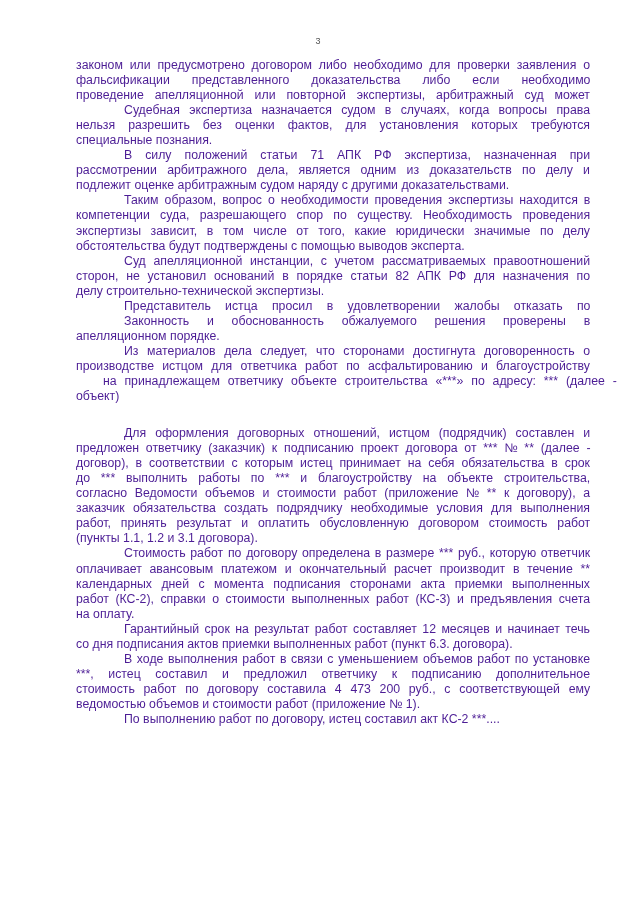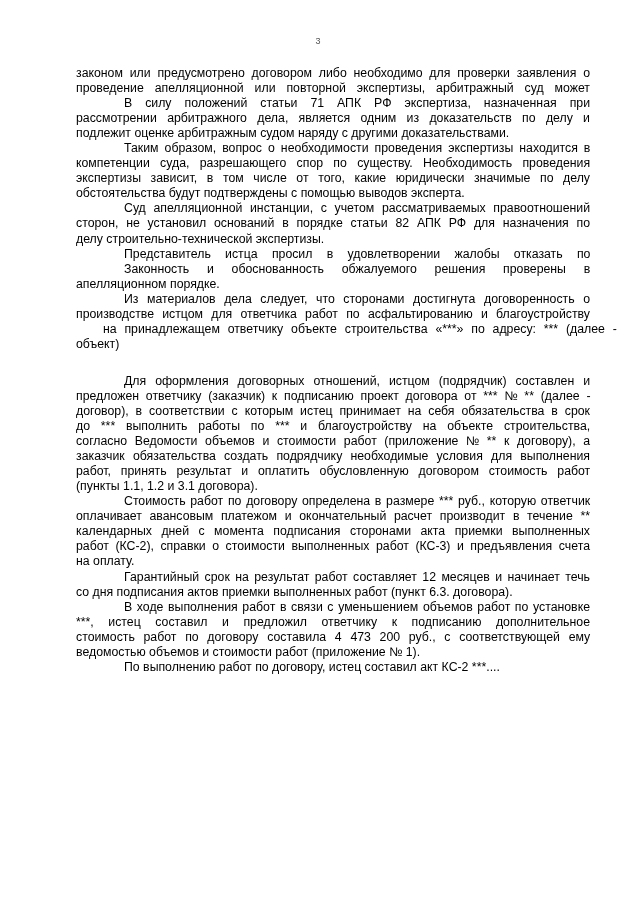--- a/index.html
+++ b/index.html
@@ -4,39 +4,45 @@
 <style>
   html, body { margin: 0; padding: 0; background: #ffffff; }
   body { width: 636px; height: 900px; position: relative; overflow: hidden; }
   .page { position: absolute; left: 0; top: 0; width: 636px; height: 900px; background: #fff; }
   .page-number {
     position: absolute; left: 0; width: 636px; top: 36px;
     text-align: center; font-family: "Liberation Sans", sans-serif;
     font-size: 9px; color: #555;
   }
   .body-text {
-    position: absolute; left: 76px; top: 66px; width: 514px;
+    position: absolute; left: 76px; top: 58px; width: 514px;
     font-family: "Liberation Sans", sans-serif; font-size: 12.3px;
-    line-height: 15.05px; color: #000000;
+    line-height: 15.05px; color: #4c1d95;
   }
   .para { margin: 0; }
   .line { display: block; white-space: nowrap; height: 15.05px; text-align: justify; text-align-last: justify; }
   .line.last { text-align-last: left; }
   .indent { padding-left: 48px; }
   .gap { height: 22px; }
 </style>
 </head>
 <body>
 
 <div class="page">
   <div class="page-number">3</div>
   <div class="body-text" id="body-text">
       <div class="para">
         <span class="line" style="white-space: nowrap; display: block; width: auto; word-spacing: 3.33333px;">законом или предусмотрено договором либо необходимо для проверки заявления о</span>
+        <span class="line" style="white-space: nowrap; display: block; width: auto; word-spacing: 18.6px;">фальсификации представленного доказательства либо если необходимо</span>
         <span class="line" style="white-space: nowrap; display: block; width: auto; word-spacing: 6.71429px;">проведение апелляционной или повторной экспертизы, арбитражный суд может</span>
+      </div>
+      <div class="para">
+        <span class="line indent" style="white-space: nowrap; display: block; width: auto; word-spacing: 5.875px;">Судебная экспертиза назначается судом в случаях, когда вопросы права</span>
+        <span class="line" style="white-space: nowrap; display: block; width: auto; word-spacing: 9.625px;">нельзя разрешить без оценки фактов, для установления которых требуются</span>
+        <span class="line last">специальные познания.</span>
       </div>
       <div class="para">
         <span class="line indent" style="white-space: nowrap; display: block; width: auto; word-spacing: 9.55556px;">В силу положений статьи 71 АПК РФ экспертиза, назначенная при</span>
         <span class="line" style="white-space: nowrap; display: block; width: auto; word-spacing: 6.88889px;">рассмотрении арбитражного дела, является одним из доказательств по делу и</span>
         <span class="line last">подлежит оценке арбитражным судом наряду с другими доказательствами.</span>
       </div>
       <div class="para">
         <span class="line indent" style="white-space: nowrap; display: block; width: auto; word-spacing: 2.625px;">Таким образом, вопрос о необходимости проведения экспертизы находится в</span>
         <span class="line" style="white-space: nowrap; display: block; width: auto; word-spacing: 6.85714px;">компетенции суда, разрешающего спор по существу. Необходимость проведения</span>
         <span class="line" style="white-space: nowrap; display: block; width: auto; word-spacing: 6.18182px;">экспертизы зависит, в том числе от того, какие юридически значимые по делу</span>

